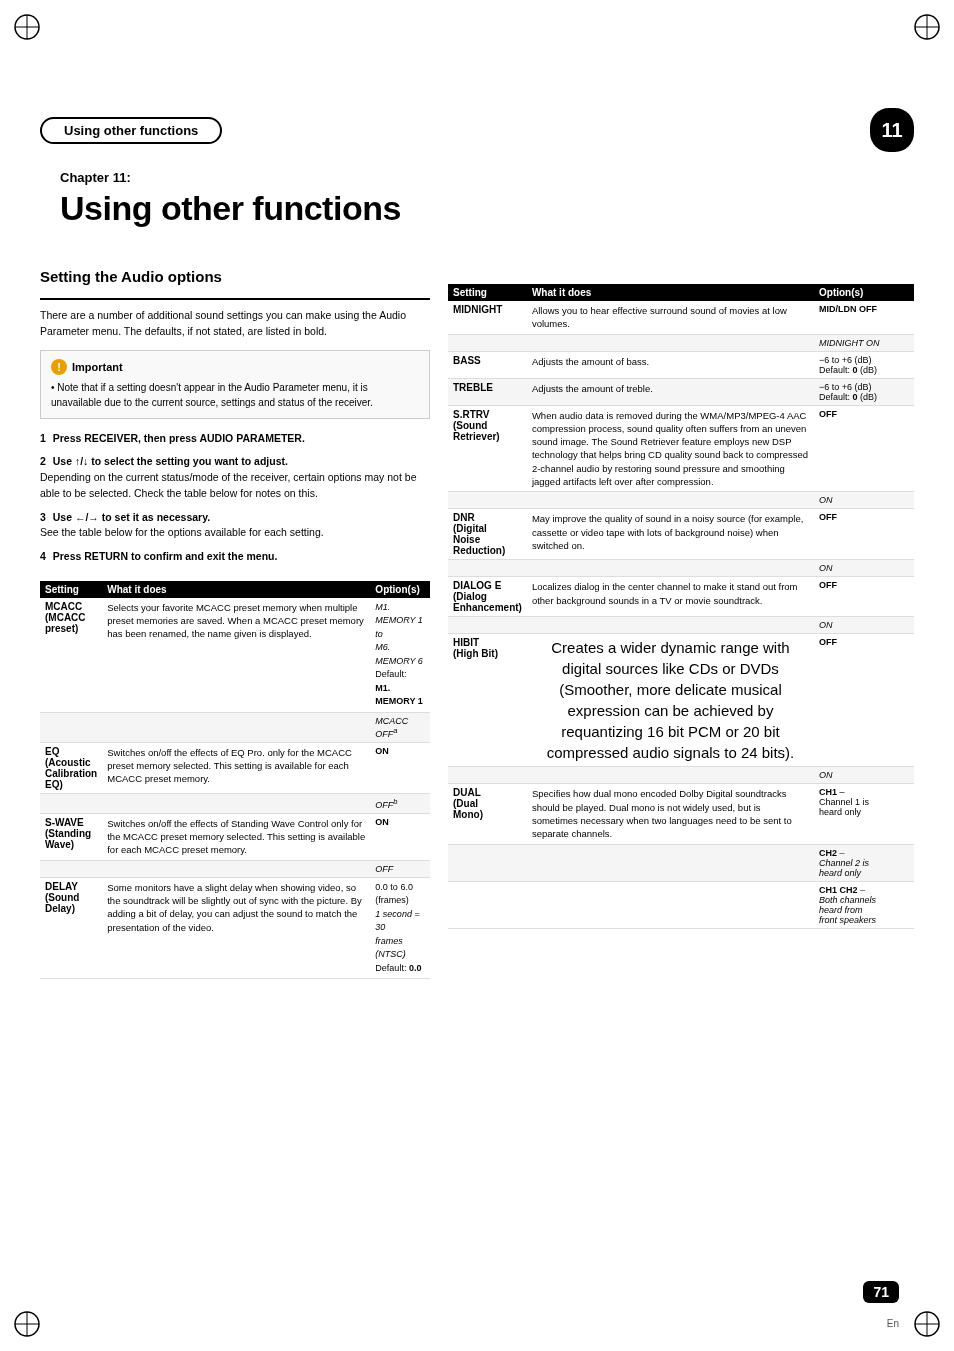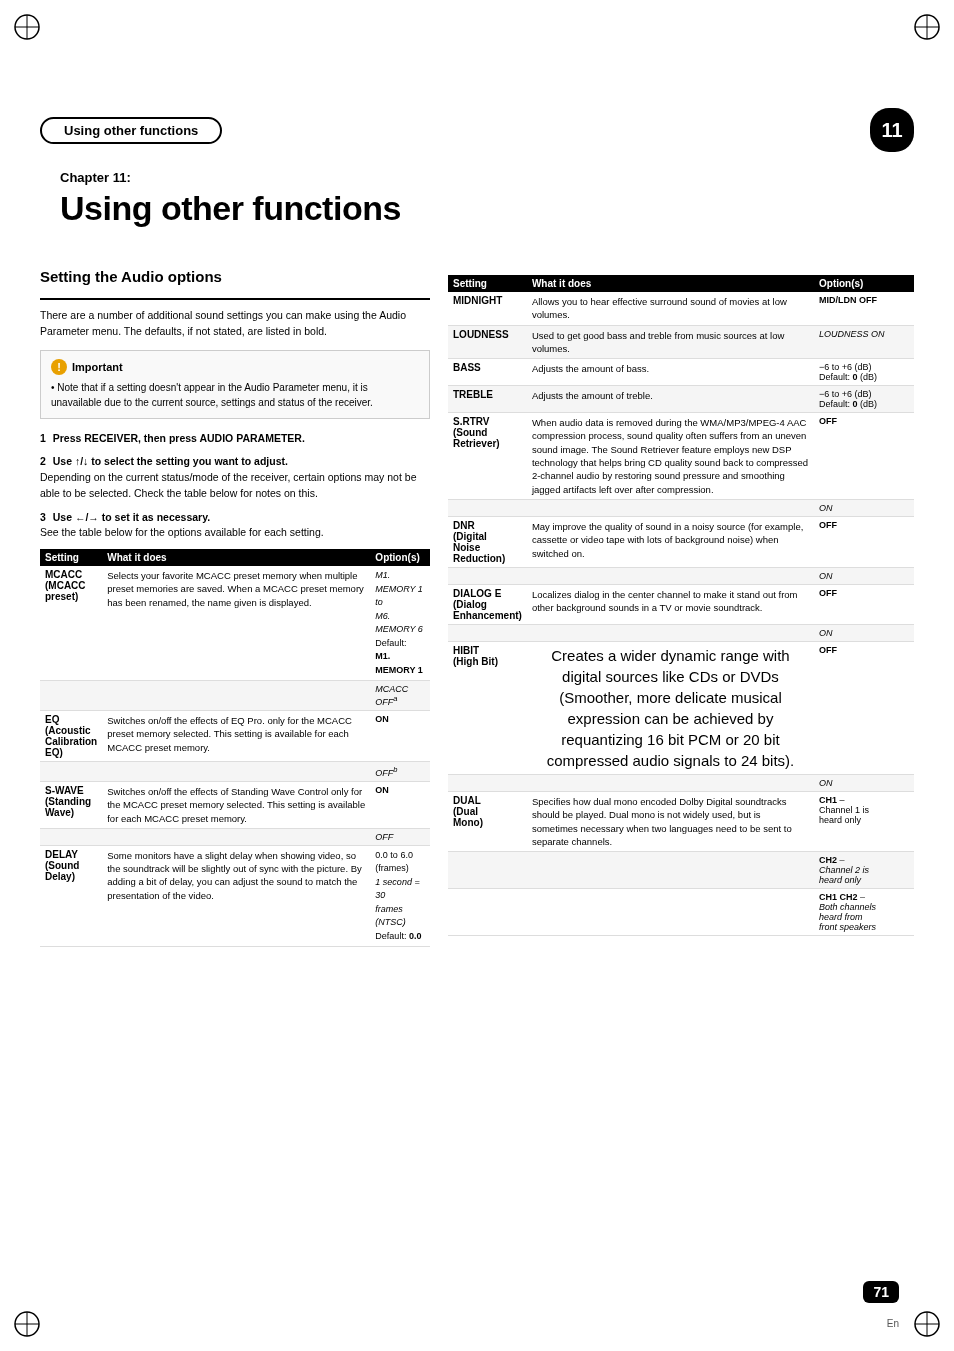--- a/index.html
+++ b/index.html
@@ -148,21 +148,21 @@
     }
     .step-bold {
       font-weight: bold;
     }
 
     
     .settings-table {
       width: 100%;
       border-collapse: collapse;
       font-size: 10px;
-      margin-top: 7px;
+      margin-top: 16px;
     }
     .settings-table th {
       background: #000;
       color: #fff;
       padding: 3px 5px;
       text-align: left;
       font-size: 10px;
       font-weight: bold;
     }
     .settings-table td {
@@ -272,20 +272,24 @@
     <div class="step">
       <span class="step-num">2</span>
       <span class="step-bold">Use ↑/↓ to select the setting you want to adjust.</span><br>
       <span>Depending on the current status/mode of the receiver, certain options may not be able to be selected. Check the table below for notes on this.</span>
     </div>
     <div class="step">
       <span class="step-num">3</span>
       <span class="step-bold">Use ←/→ to set it as necessary.</span><br>
       <span>See the table below for the options available for each setting.</span>
     </div>
+    <div class="step">
+      <span class="step-num">4</span>
+      <span class="step-bold">Press RETURN to confirm and exit the menu.</span>
+    </div>
 
     <table class="settings-table">
       <thead>
         <tr>
           <th>Setting</th>
           <th>What it does</th>
           <th>Option(s)</th>
         </tr>
       </thead>
       <tbody>
@@ -345,26 +349,26 @@
           <th style="width:100px;">Option(s)</th>
         </tr>
       </thead>
       <tbody>
 
         <tr>
           <td><span class="setting-name">MIDNIGHT</span></td>
           <td style="font-size:9.5px;line-height:1.4;">Allows you to hear effective surround sound of movies at low volumes.</td>
           <td style="font-size:9px;"><span class="bold">MID/LDN OFF</span></td>
         </tr>
-
-        <tr>
-          <td><span class="setting-name">LOUDNESS</span></td>
-          <td style="font-size:9.5px;line-height:1.4;">Used to get good bass and treble from music sources at low volumes.</td>
-          <td style="font-size:9px;font-style:italic;">LOUDNESS ON</td>
-        </tr>
+        <tr>
+          <td></td>
+          <td></td>
+          <td style="font-size:9px;font-style:italic;">MIDNIGHT ON</td>
+        </tr>
+
 
         <tr>
           <td><span class="setting-name">BASS</span></td>
           <td style="font-size:9.5px;line-height:1.4;">Adjusts the amount of bass.</td>
           <td style="font-size:9px;">−6 to +6 (dB)<br>Default: <span class="bold">0</span> (dB)</td>
         </tr>
 
         <tr>
           <td><span class="setting-name">TREBLE</span></td>
           <td style="font-size:9.5px;line-height:1.4;">Adjusts the amount of treble.</td>

